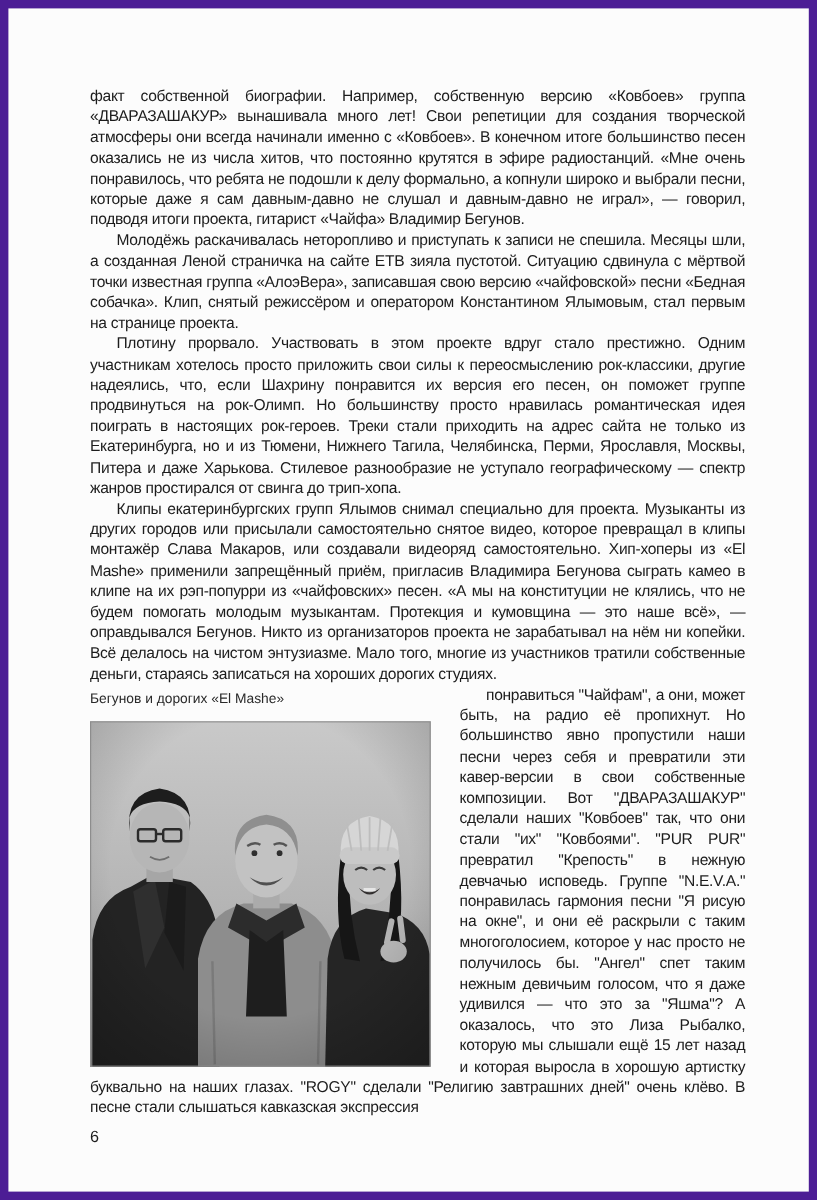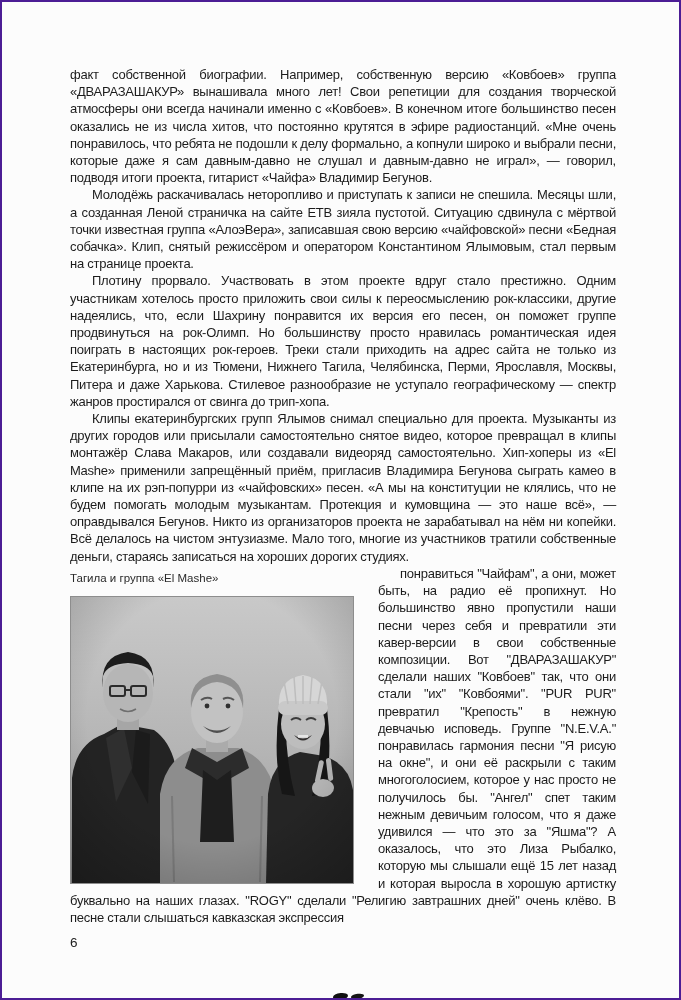--- a/index.html
+++ b/index.html
@@ -1,21 +1,21 @@
 <!DOCTYPE html>
 <html><head>
 <meta charset="utf-8">
 <style>
   html,body { margin:0; padding:0; background:#ffffff; }
   .page {
     position:relative;
     width:681px; height:1000px;
     margin:0 auto;
     background:#fcfcfc;
-    border:2px solid #4c1d95;
+    border:7px solid #4c1d95;
     box-sizing:border-box;
     overflow:hidden;
     font-family:"Liberation Sans", sans-serif;
     color:#1c1c1c;
   }
   .content {
     position:absolute;
     left:68px; top:64px; width:546px;
     font-size:13px;
     line-height:17.2px;
@@ -66,21 +66,21 @@
 <div class="page">
   <div class="content">
 
     <p class="para no-indent">факт собственной биографии. Например, собственную версию «Ковбоев» группа «ДВАРАЗАШАКУР» вынашивала много лет! Свои репетиции для создания творческой атмосферы они всегда начинали именно с «Ковбоев». В конечном итоге большинство песен оказались не из числа хитов, что постоянно крутятся в эфире радиостанций. «Мне очень понравилось, что ребята не подошли к делу формально, а копнули широко и выбрали песни, которые даже я сам давным-давно не слушал и давным-давно не играл», — говорил, подводя итоги проекта, гитарист «Чайфа» Владимир Бегунов.</p>
     <p class="para">Молодёжь раскачивалась неторопливо и приступать к записи не спешила. Месяцы шли, а созданная Леной страничка на сайте ЕТВ зияла пустотой. Ситуацию сдвинула с мёртвой точки известная группа «АлоэВера», записавшая свою версию «чайфовской» песни «Бедная собачка». Клип, снятый режиссёром и оператором Константином Ялымовым, стал первым на странице проекта.</p>
     <p class="para">Плотину прорвало. Участвовать в этом проекте вдруг стало престижно. Одним участникам хотелось просто приложить свои силы к переосмыслению рок-классики, другие надеялись, что, если Шахрину понравится их версия его песен, он поможет группе продвинуться на рок-Олимп. Но большинству просто нравилась романтическая идея поиграть в настоящих рок-героев. Треки стали приходить на адрес сайта не только из Екатеринбурга, но и из Тюмени, Нижнего Тагила, Челябинска, Перми, Ярославля, Москвы, Питера и даже Харькова. Стилевое разнообразие не уступало географическому — спектр жанров простирался от свинга до трип-хопа.</p>
     <p class="para">Клипы екатеринбургских групп Ялымов снимал специально для проекта. Музыканты из других городов или присылали самостоятельно снятое видео, которое превращал в клипы монтажёр Слава Макаров, или создавали видеоряд самостоятельно. Хип-хоперы из «El Mashe» применили запрещённый приём, пригласив Владимира Бегунова сыграть камео в клипе на их рэп-попурри из «чайфовских» песен. «А мы на конституции не клялись, что не будем помогать молодым музыкантам. Протекция и кумовщина — это наше всё», — оправдывался Бегунов. Никто из организаторов проекта не зарабатывал на нём ни копейки. Всё делалось на чистом энтузиазме. Мало того, многие из участников тратили собственные деньги, стараясь записаться на хороших дорогих студиях.</p>
 
     <p class="para">
       <span class="photo-block">
-        <span class="caption">Тагила и группа «El Mashe»</span>
+        <span class="caption">Бегунов и дорогих «El Mashe»</span>
         <svg class="photo" viewBox="0 0 284 288" xmlns="http://www.w3.org/2000/svg" role="img">
           <defs>
             <linearGradient id="wall" x1="0" y1="0" x2="0" y2="1">
               <stop offset="0" stop-color="#c9c9c9"></stop>
               <stop offset="0.55" stop-color="#b4b4b4"></stop>
               <stop offset="1" stop-color="#9a9a9a"></stop>
             </linearGradient>
             <radialGradient id="vig" cx="0.5" cy="0.42" r="0.8">
               <stop offset="0.55" stop-color="#000000" stop-opacity="0"></stop>
               <stop offset="1" stop-color="#000000" stop-opacity="0.28"></stop>

